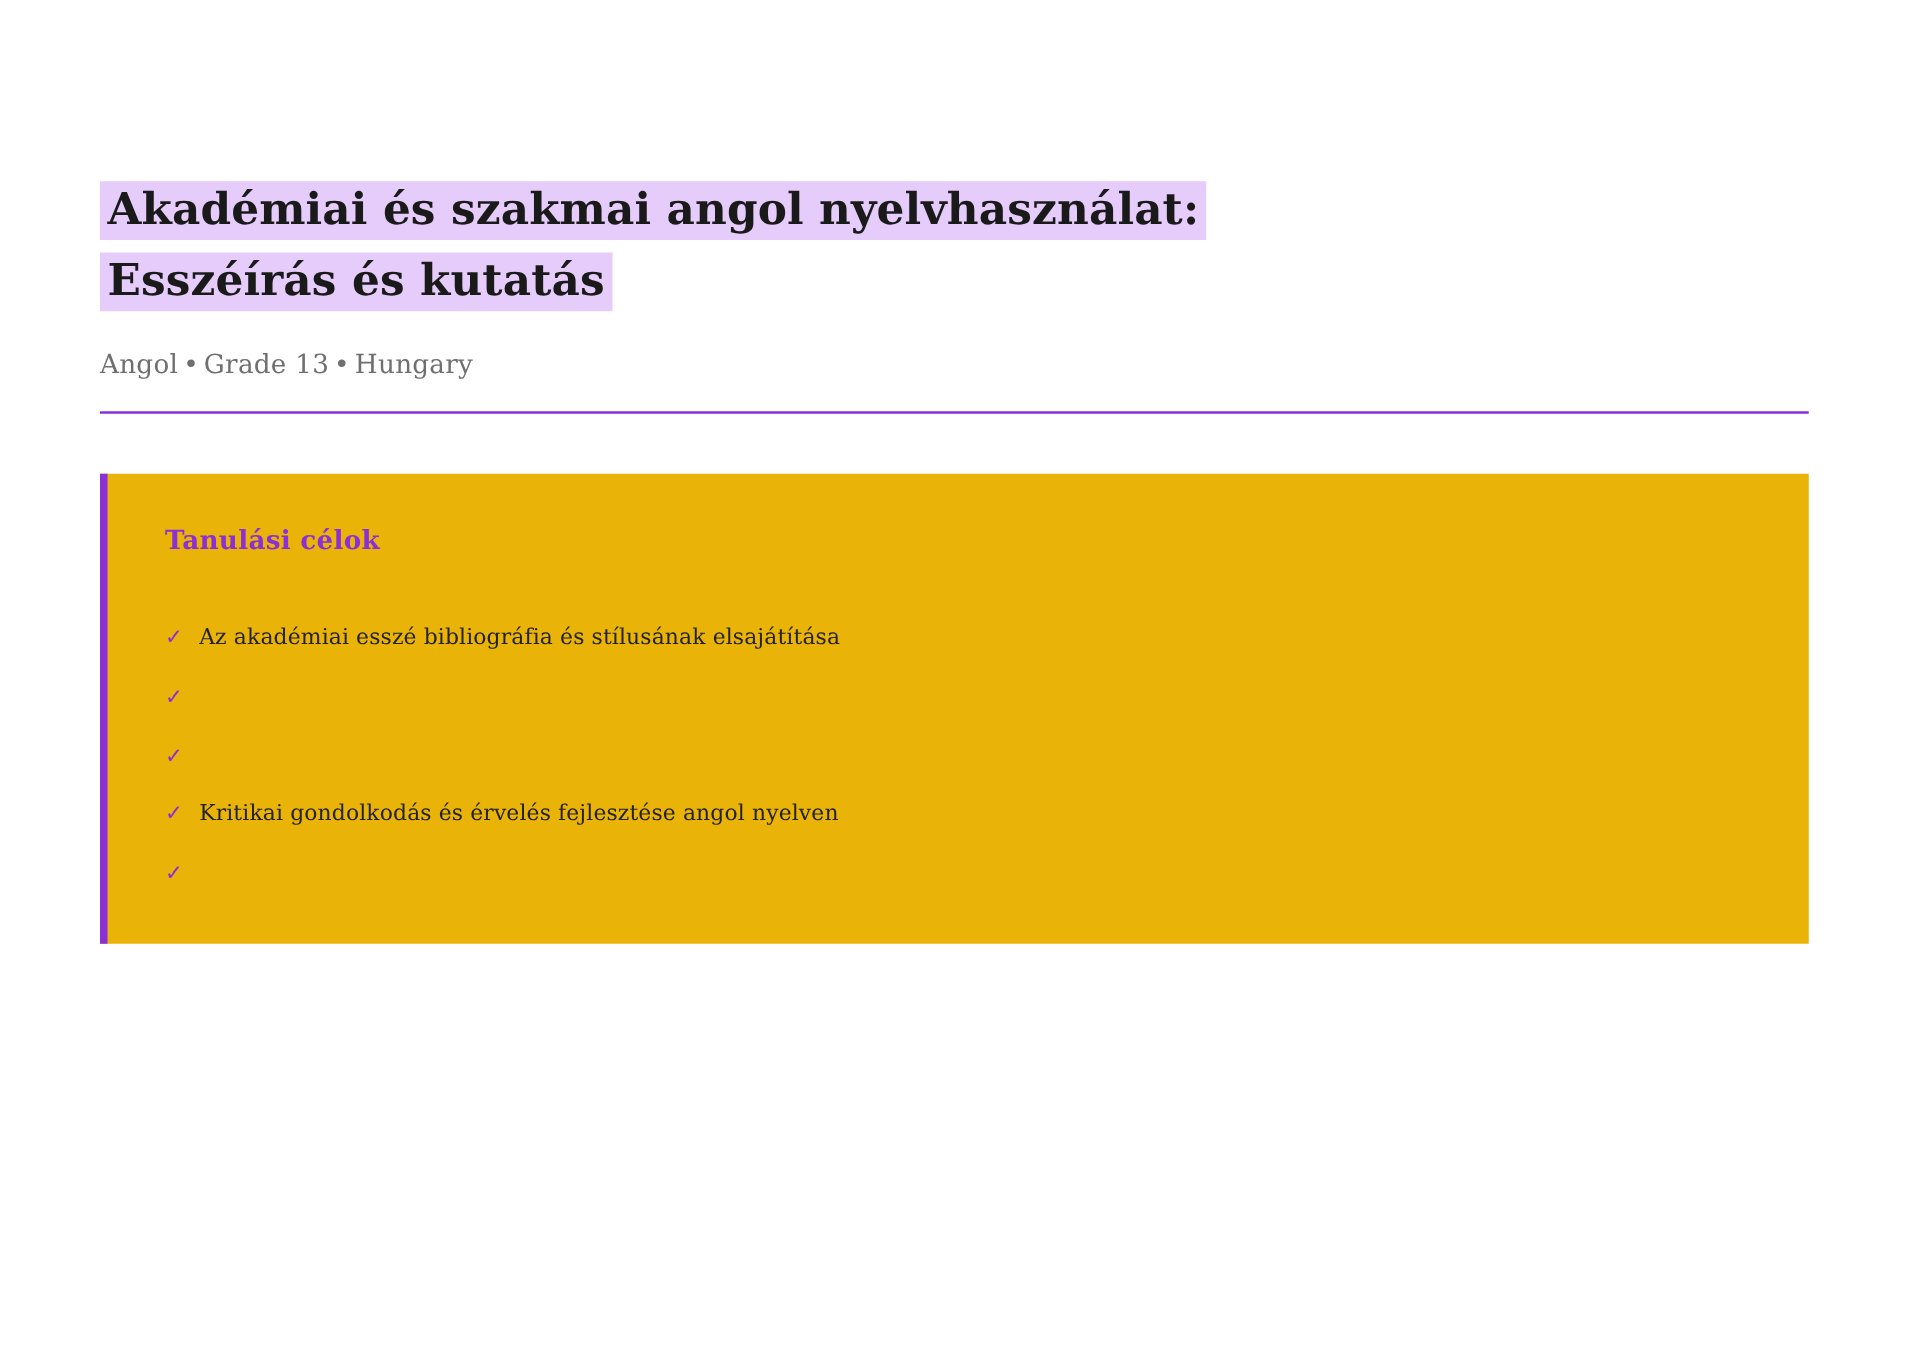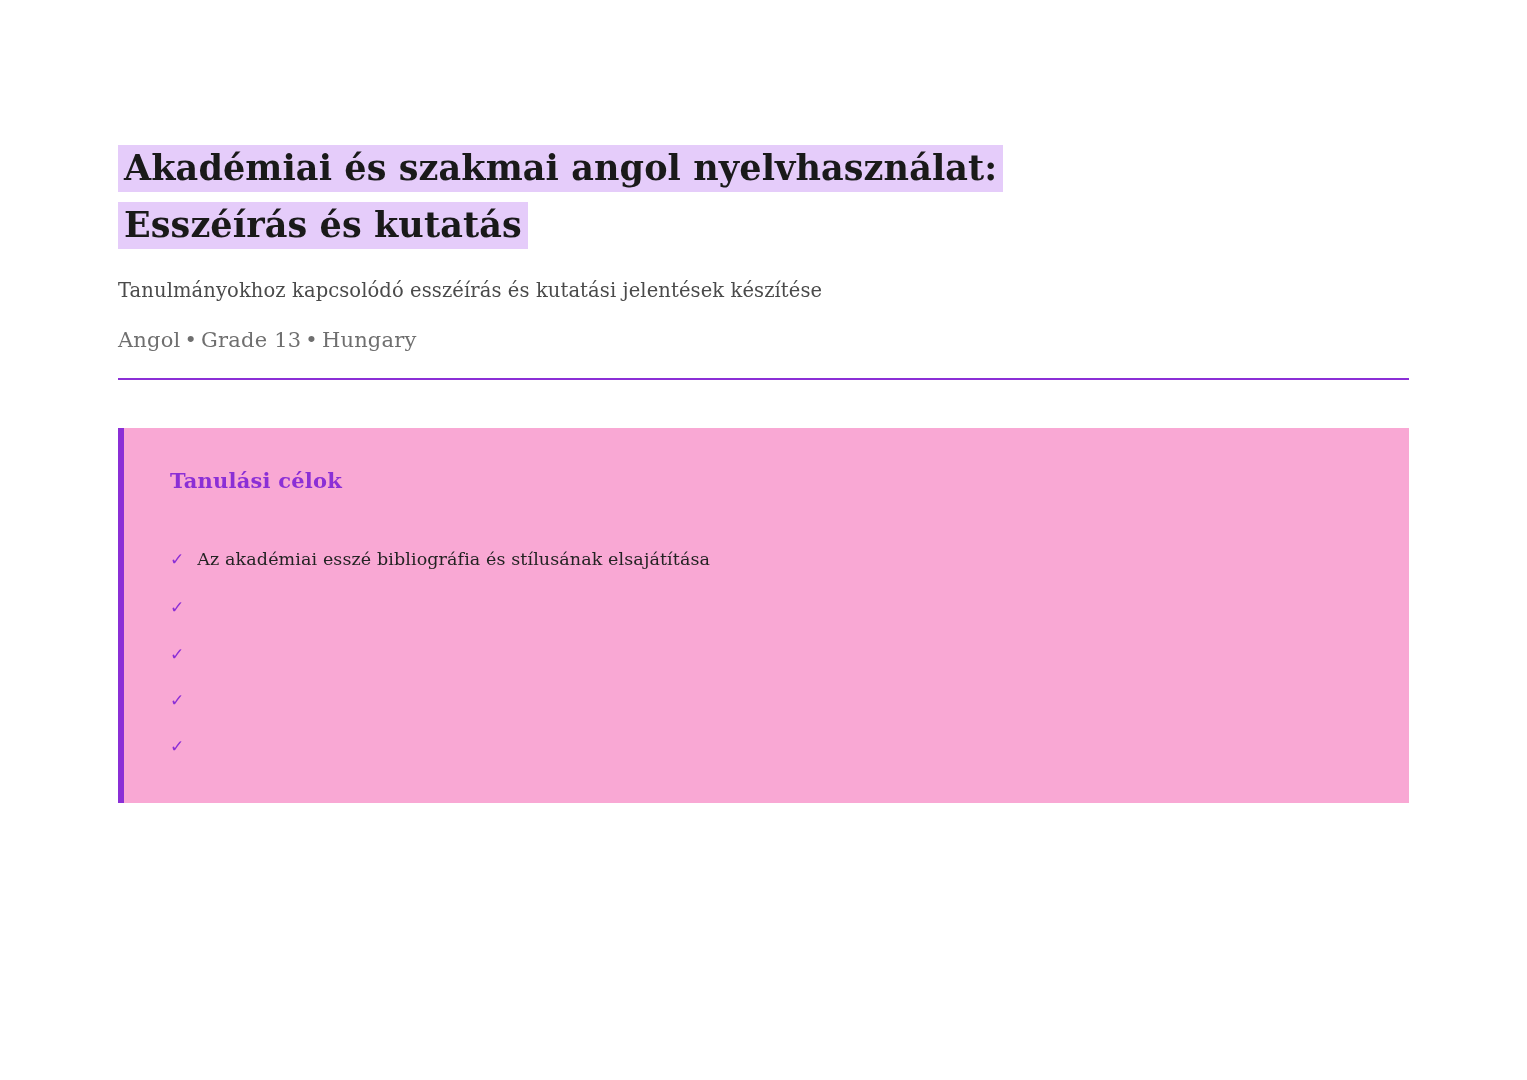--- a/index.html
+++ b/index.html
@@ -12,21 +12,21 @@
     height: 1080px;
     font-family: "Liberation Serif", serif;
     color: #1f1f1f;
     overflow: hidden;
   }
   .page {
     position: relative;
     width: 1527px;
     height: 1080px;
     box-sizing: border-box;
-    padding: 0 118px;
+    padding: 0 80px;
   }
   .doc-header {
     padding-top: 140px;
   }
   .doc-title {
     font-family: "DejaVu Serif", serif;
     font-size: 35px;
     line-height: 1.62;
     font-weight: 600;
     color: #1a1a1a;
@@ -59,21 +59,21 @@
     padding: 0 4px;
   }
   .divider {
     margin-top: 26px;
     border: 0;
     border-top: 2.5px solid #8b2fd6;
     width: 100%;
   }
   .objectives-card {
     margin-top: 48px;
-    background: #f9a8d4;
+    background: #eab308;
     border-left: 6px solid #8b2fd6;
     padding: 40px 46px 46px 46px;
     box-sizing: border-box;
     min-height: 372px;
   }
   .objectives-title {
     font-family: "DejaVu Serif", serif;
     font-size: 21px;
     font-weight: 700;
     color: #8b2fd6;
@@ -108,21 +108,20 @@
     line-height: 1.25;
   }
 </style>
 </head>
 <body>
 
 <div class="page">
 
   <div class="doc-header">
     <h1 class="doc-title"><span class="hl">Akadémiai és szakmai angol nyelvhasználat: Esszéírás és kutatás</span></h1>
-    <p class="doc-subtitle">Tanulmányokhoz kapcsolódó esszéírás és kutatási jelentések készítése</p>
     <p class="doc-meta">
       <span>Angol</span><span class="sep">•</span><span>Grade 13</span><span class="sep">•</span><span>Hungary</span>
     </p>
     <hr class="divider">
   </div>
 
   <section class="objectives-card">
     <h2 class="objectives-title">Tanulási célok</h2>
     <ul class="objectives-list">
       <li>
@@ -130,20 +129,21 @@
         <span class="obj-text">Az akadémiai esszé bibliográfia és stílusának elsajátítása</span>
       </li>
       <li>
         <span class="check">✓</span>
       </li>
       <li>
         <span class="check">✓</span>
       </li>
       <li>
         <span class="check">✓</span>
+        <span class="obj-text">Kritikai gondolkodás és érvelés fejlesztése angol nyelven</span>
       </li>
       <li>
         <span class="check">✓</span>
       </li>
     </ul>
   </section>
 
 </div>
 
 </body></html>

